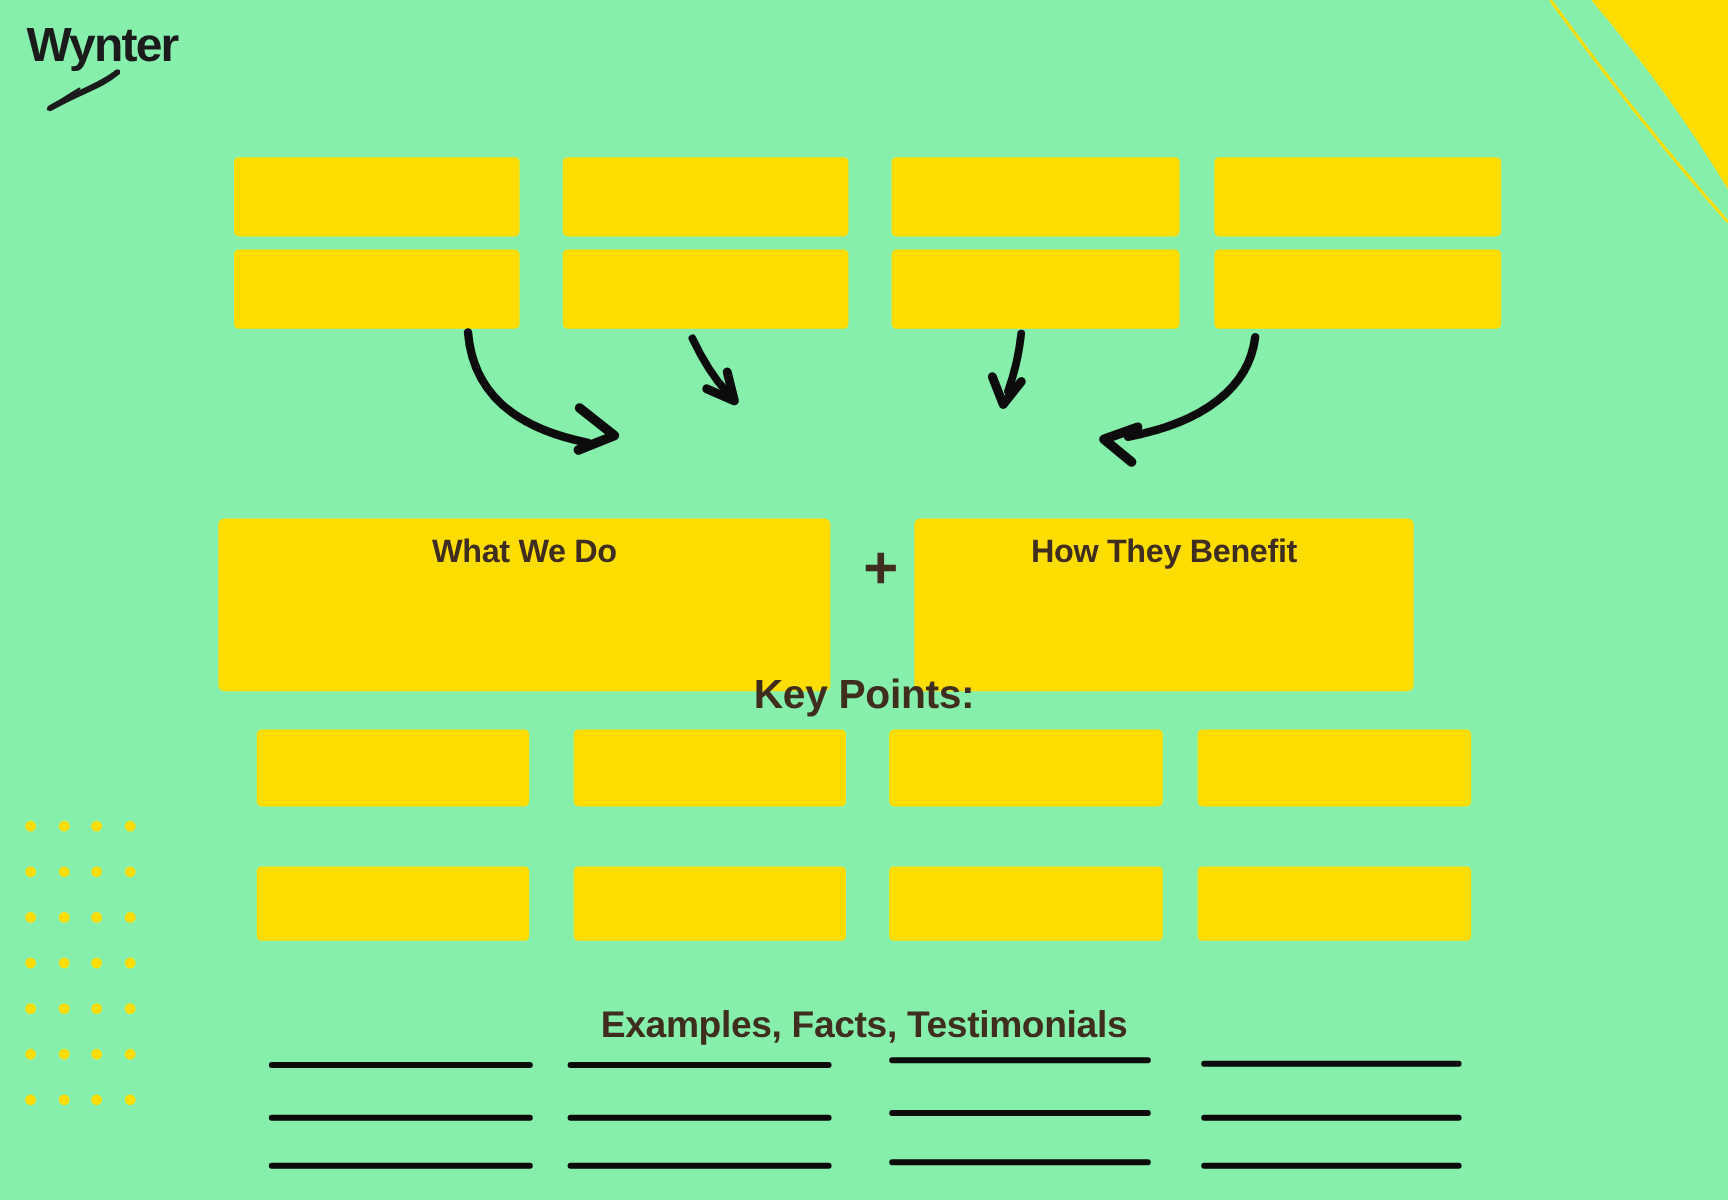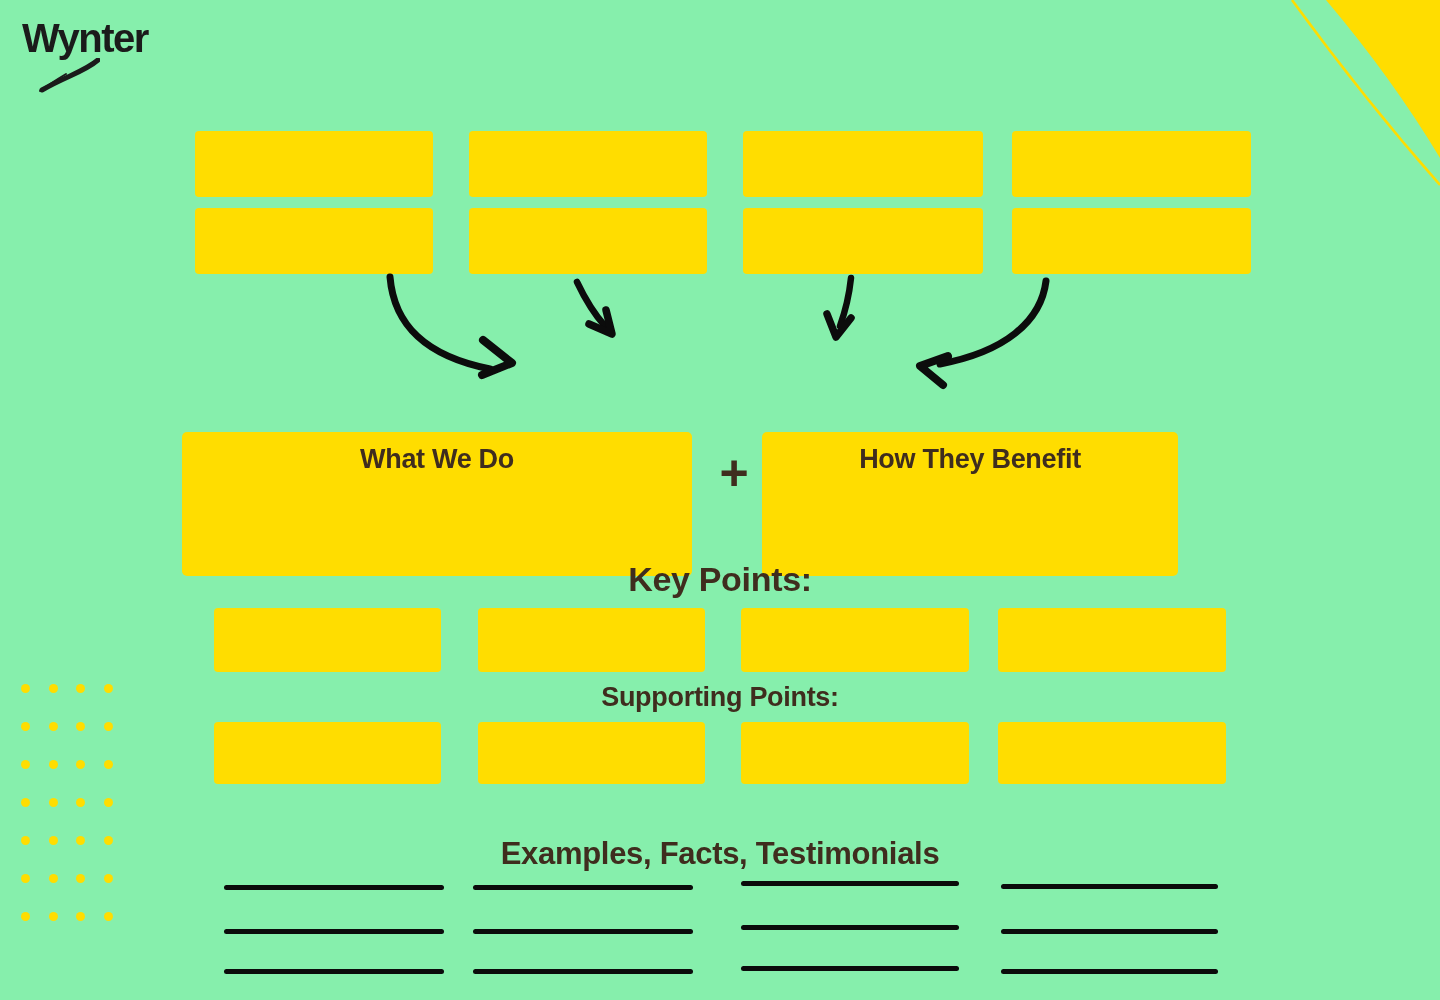--- a/index.html
+++ b/index.html
@@ -89,21 +89,20 @@
   <div class="bigbox" style="left:762px; width:416px;">
     <span>How They Benefit</span>
   </div>
 
   <div class="heading h-key">Key Points:</div>
   <div class="ybox" style="left:214px; top:608px; width:227px; height:64px;"></div>
   <div class="ybox" style="left:478px; top:608px; width:227px; height:64px;"></div>
   <div class="ybox" style="left:741px; top:608px; width:228px; height:64px;"></div>
   <div class="ybox" style="left:998px; top:608px; width:228px; height:64px;"></div>
 
-  <div class="heading h-supporting">Supporting Points:</div>
   <div class="ybox" style="left:214px; top:722px; width:227px; height:62px;"></div>
   <div class="ybox" style="left:478px; top:722px; width:227px; height:62px;"></div>
   <div class="ybox" style="left:741px; top:722px; width:228px; height:62px;"></div>
   <div class="ybox" style="left:998px; top:722px; width:228px; height:62px;"></div>
 
   <div class="heading h-examples">Examples, Facts, Testimonials</div>
 
   <div class="bline" style="left:224px; top:885px; width:220px;"></div>
   <div class="bline" style="left:224px; top:929px; width:220px;"></div>
   <div class="bline" style="left:224px; top:969px; width:220px;"></div>

